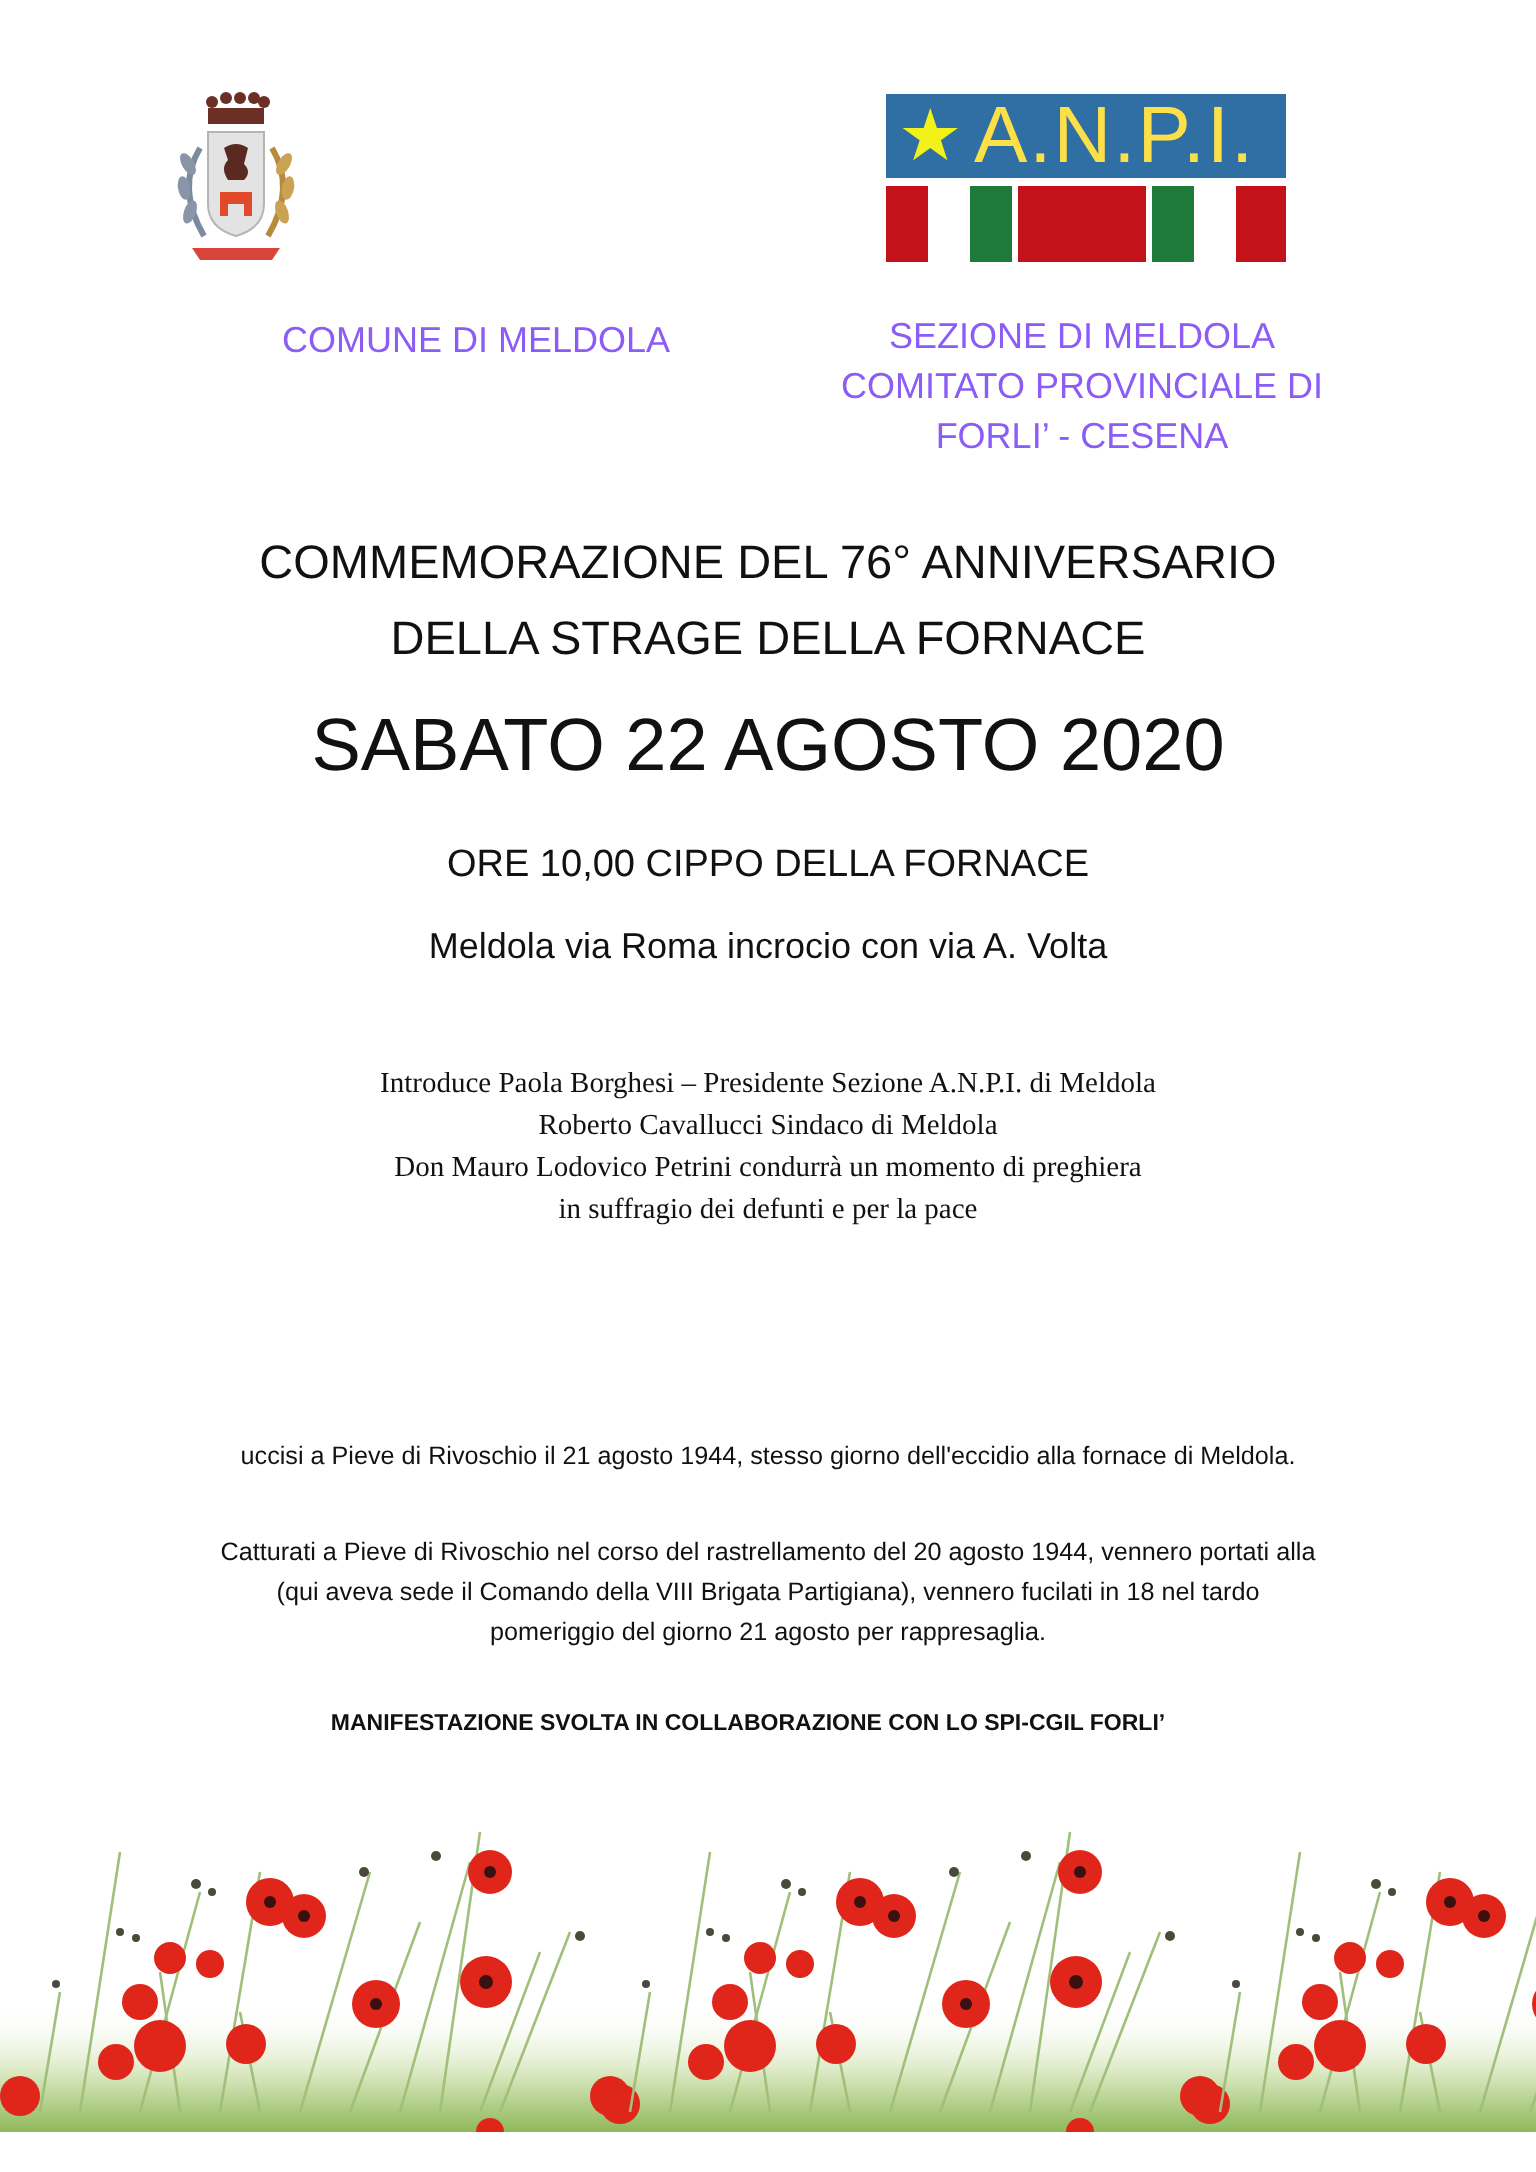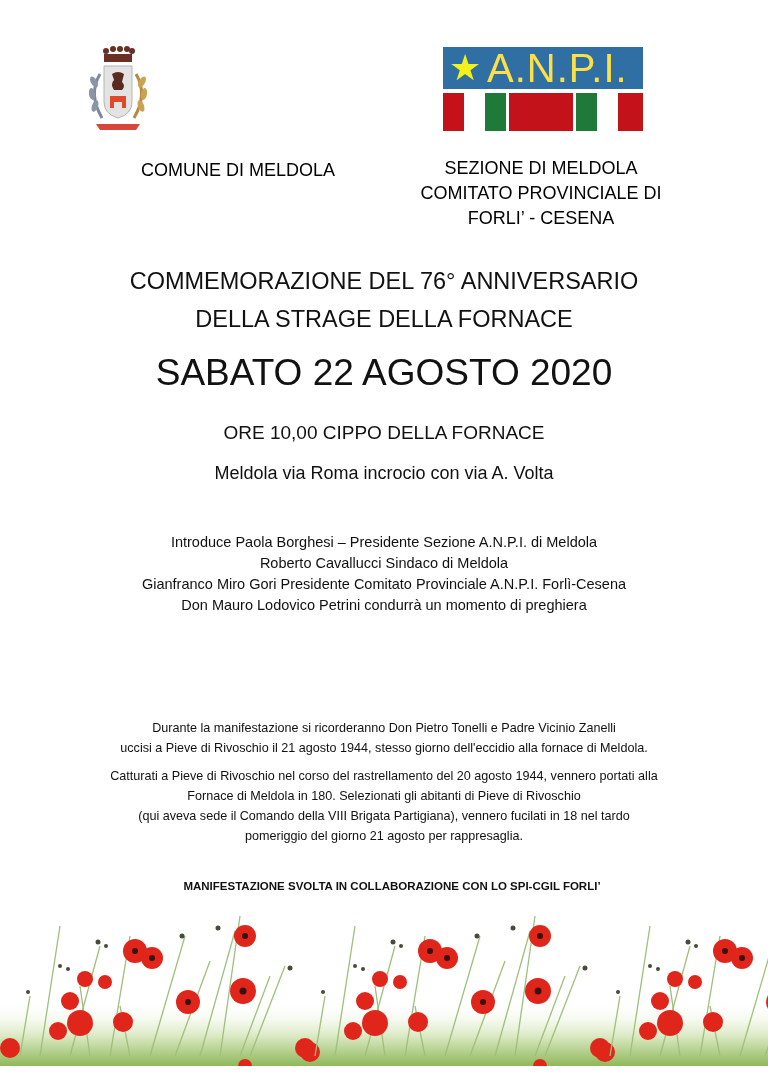--- a/index.html
+++ b/index.html
@@ -13,35 +13,35 @@
     
     #coat { left: 80px; top: 44px; width: 76px; height: 98px; }
     
     #anpi { left: 443px; top: 47px; width: 200px; height: 86px; }
     .anpi-top { position: absolute; left: 0; top: 0; width: 200px; height: 42px; background: #2f6fa3; }
     .anpi-star { position: absolute; left: 6px; top: 3px; font-size: 36px; line-height: 36px; color: #f2f21a; }
     .anpi-text { position: absolute; left: 44px; top: 0px; font-size: 40px; line-height: 42px; color: #fde047; letter-spacing: 1px; font-family: "Liberation Sans", sans-serif; }
     .anpi-bars { position: absolute; left: 0; top: 46px; width: 200px; height: 38px; display: flex; gap: 0; }
     .bar { height: 38px; }
     
-    .hdr { font-size: 18px; line-height: 25px; color: #000000; }
+    .hdr { font-size: 18px; line-height: 25px; color: #8b5cf6; }
     #comune { left: 100px; top: 158px; width: 276px; }
     #sezione { left: 396px; top: 156px; width: 290px; }
     #title { left: 40px; top: 262px; width: 688px; font-weight: normal; font-size: 23.5px; line-height: 38px; }
     #date { left: 40px; top: 348px; width: 688px; font-size: 37px; line-height: 50px; }
     #time { left: 40px; top: 420px; width: 688px; font-size: 19px; line-height: 26px; }
     #place { left: 40px; top: 460px; width: 688px; font-size: 18px; line-height: 26px; }
-    .p15 { font-size: 14.5px; line-height: 21px; }
+    .p15 { font-size: 14.5px; line-height: 21px; font-family: Liberation Serif, serif; }
     #speakers { left: 40px; top: 532px; width: 688px; }
     #speakers .l { display: block; }
     .gap10 { }
     .p13 { font-size: 12.6px; line-height: 20px; }
     #memorial { left: 30px; top: 718px; width: 708px; }
     #captured { left: 30px; top: 766px; width: 708px; }
-    #collab { left: 38px; top: 853px; width: 708px; font-weight: bold; font-size: 11.5px; line-height: 18px; margin-top: 24px; }
+    #collab { left: 20px; top: 853px; width: 708px; font-weight: bold; font-size: 11.5px; line-height: 18px; }
     
     #poppies { left: 0; top: 906px; width: 768px; height: 160px; overflow: hidden; }
   </style>
 </head>
 <body>
 
 <div id="coat" class="abs">
   <svg width="76" height="98" viewBox="0 0 76 98">
 
     <g>
@@ -107,32 +107,30 @@
   <div>DELLA STRAGE DELLA FORNACE</div>
 </div>
 
 <div id="date" class="abs center">SABATO 22 AGOSTO 2020</div>
 <div id="time" class="abs center">ORE 10,00 CIPPO DELLA FORNACE</div>
 <div id="place" class="abs center">Meldola via Roma incrocio con via A. Volta</div>
 
 <div id="speakers" class="abs center p15">
   <span class="l">Introduce Paola Borghesi – Presidente Sezione A.N.P.I. di Meldola</span>
   <span class="l gap10">Roberto Cavallucci Sindaco di Meldola</span>
-  <span class="l gap10">Gianfranco Miro Gori Presidente Comitato Provinciale A.N.P.I. Forlì-Cesena</span>
   <span class="l gap10">Don Mauro Lodovico Petrini condurrà un momento di preghiera</span>
+  <span class="l gap10">in suffragio dei defunti e per la pace</span>
 </div>
 
 <div id="memorial" class="abs center p13">
-  <div>Durante la manifestazione si ricorderanno Don Pietro Tonelli e Padre Vicinio Zanelli</div>
   <div>uccisi a Pieve di Rivoschio il 21 agosto 1944, stesso giorno dell'eccidio alla fornace di Meldola.</div>
 </div>
 
 <div id="captured" class="abs center p13">
   <div>Catturati a Pieve di Rivoschio nel corso del rastrellamento del 20 agosto 1944, vennero portati alla</div>
-  <div>Fornace di Meldola in 180. Selezionati gli abitanti di Pieve di Rivoschio</div>
   <div>(qui aveva sede il Comando della VIII Brigata Partigiana), vennero fucilati in 18 nel tardo</div>
   <div>pomeriggio del giorno 21 agosto per rappresaglia.</div>
 </div>
 
 <div id="collab" class="abs center">MANIFESTAZIONE SVOLTA IN COLLABORAZIONE CON LO SPI-CGIL  FORLI’</div>
 
 <div id="poppies" class="abs">
   <svg width="768" height="160" viewBox="0 0 768 160">
     <defs>
       <linearGradient id="grass" x1="0" y1="0" x2="0" y2="1">

